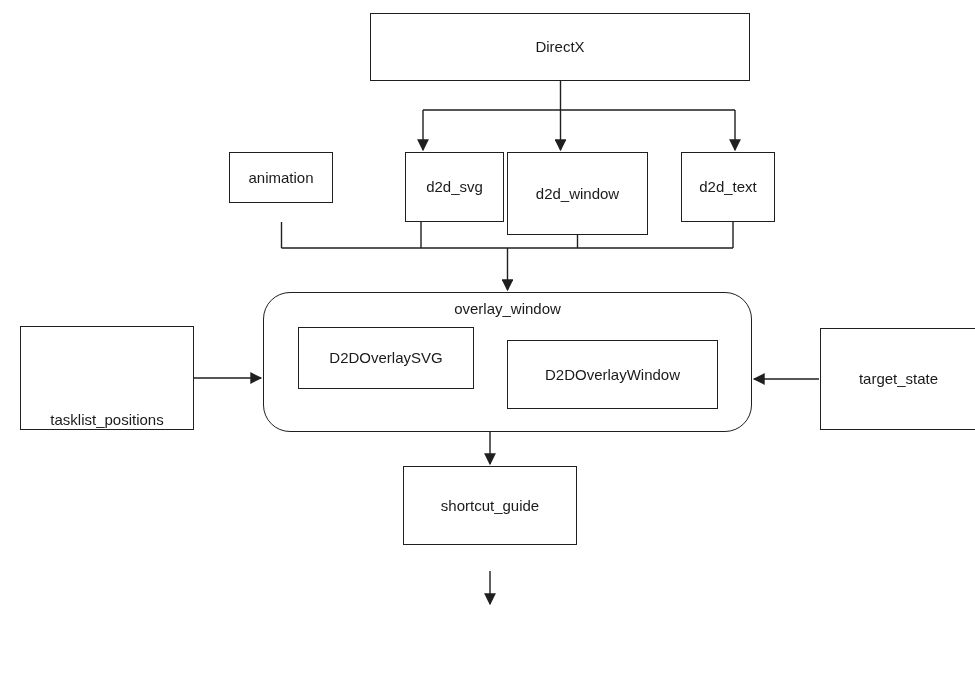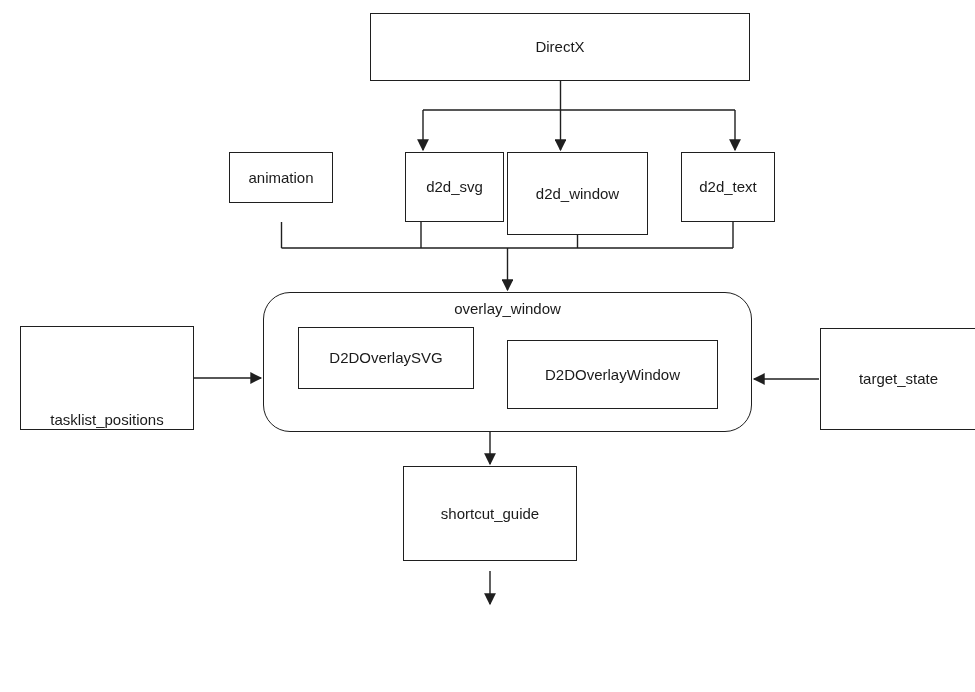--- a/index.html
+++ b/index.html
@@ -115,18 +115,18 @@
   </div>
 
   <div class="node" style="left:20px; top:326px; width:174px; height:104px;align-items:flex-end;">
     <span>tasklist_positions</span>
   </div>
 
   <div class="node" style="left:820px; top:328px; width:157px; height:102px;">
     <span>target_state</span>
   </div>
 
-  <div class="node" style="left:403px; top:466px; width:174px; height:95px;">
+  <div class="node" style="left:403px; top:466px; width:174px; height:79px;">
     <span>shortcut_guide</span>
   </div>
 
 
 </div>
 
 </body></html>

